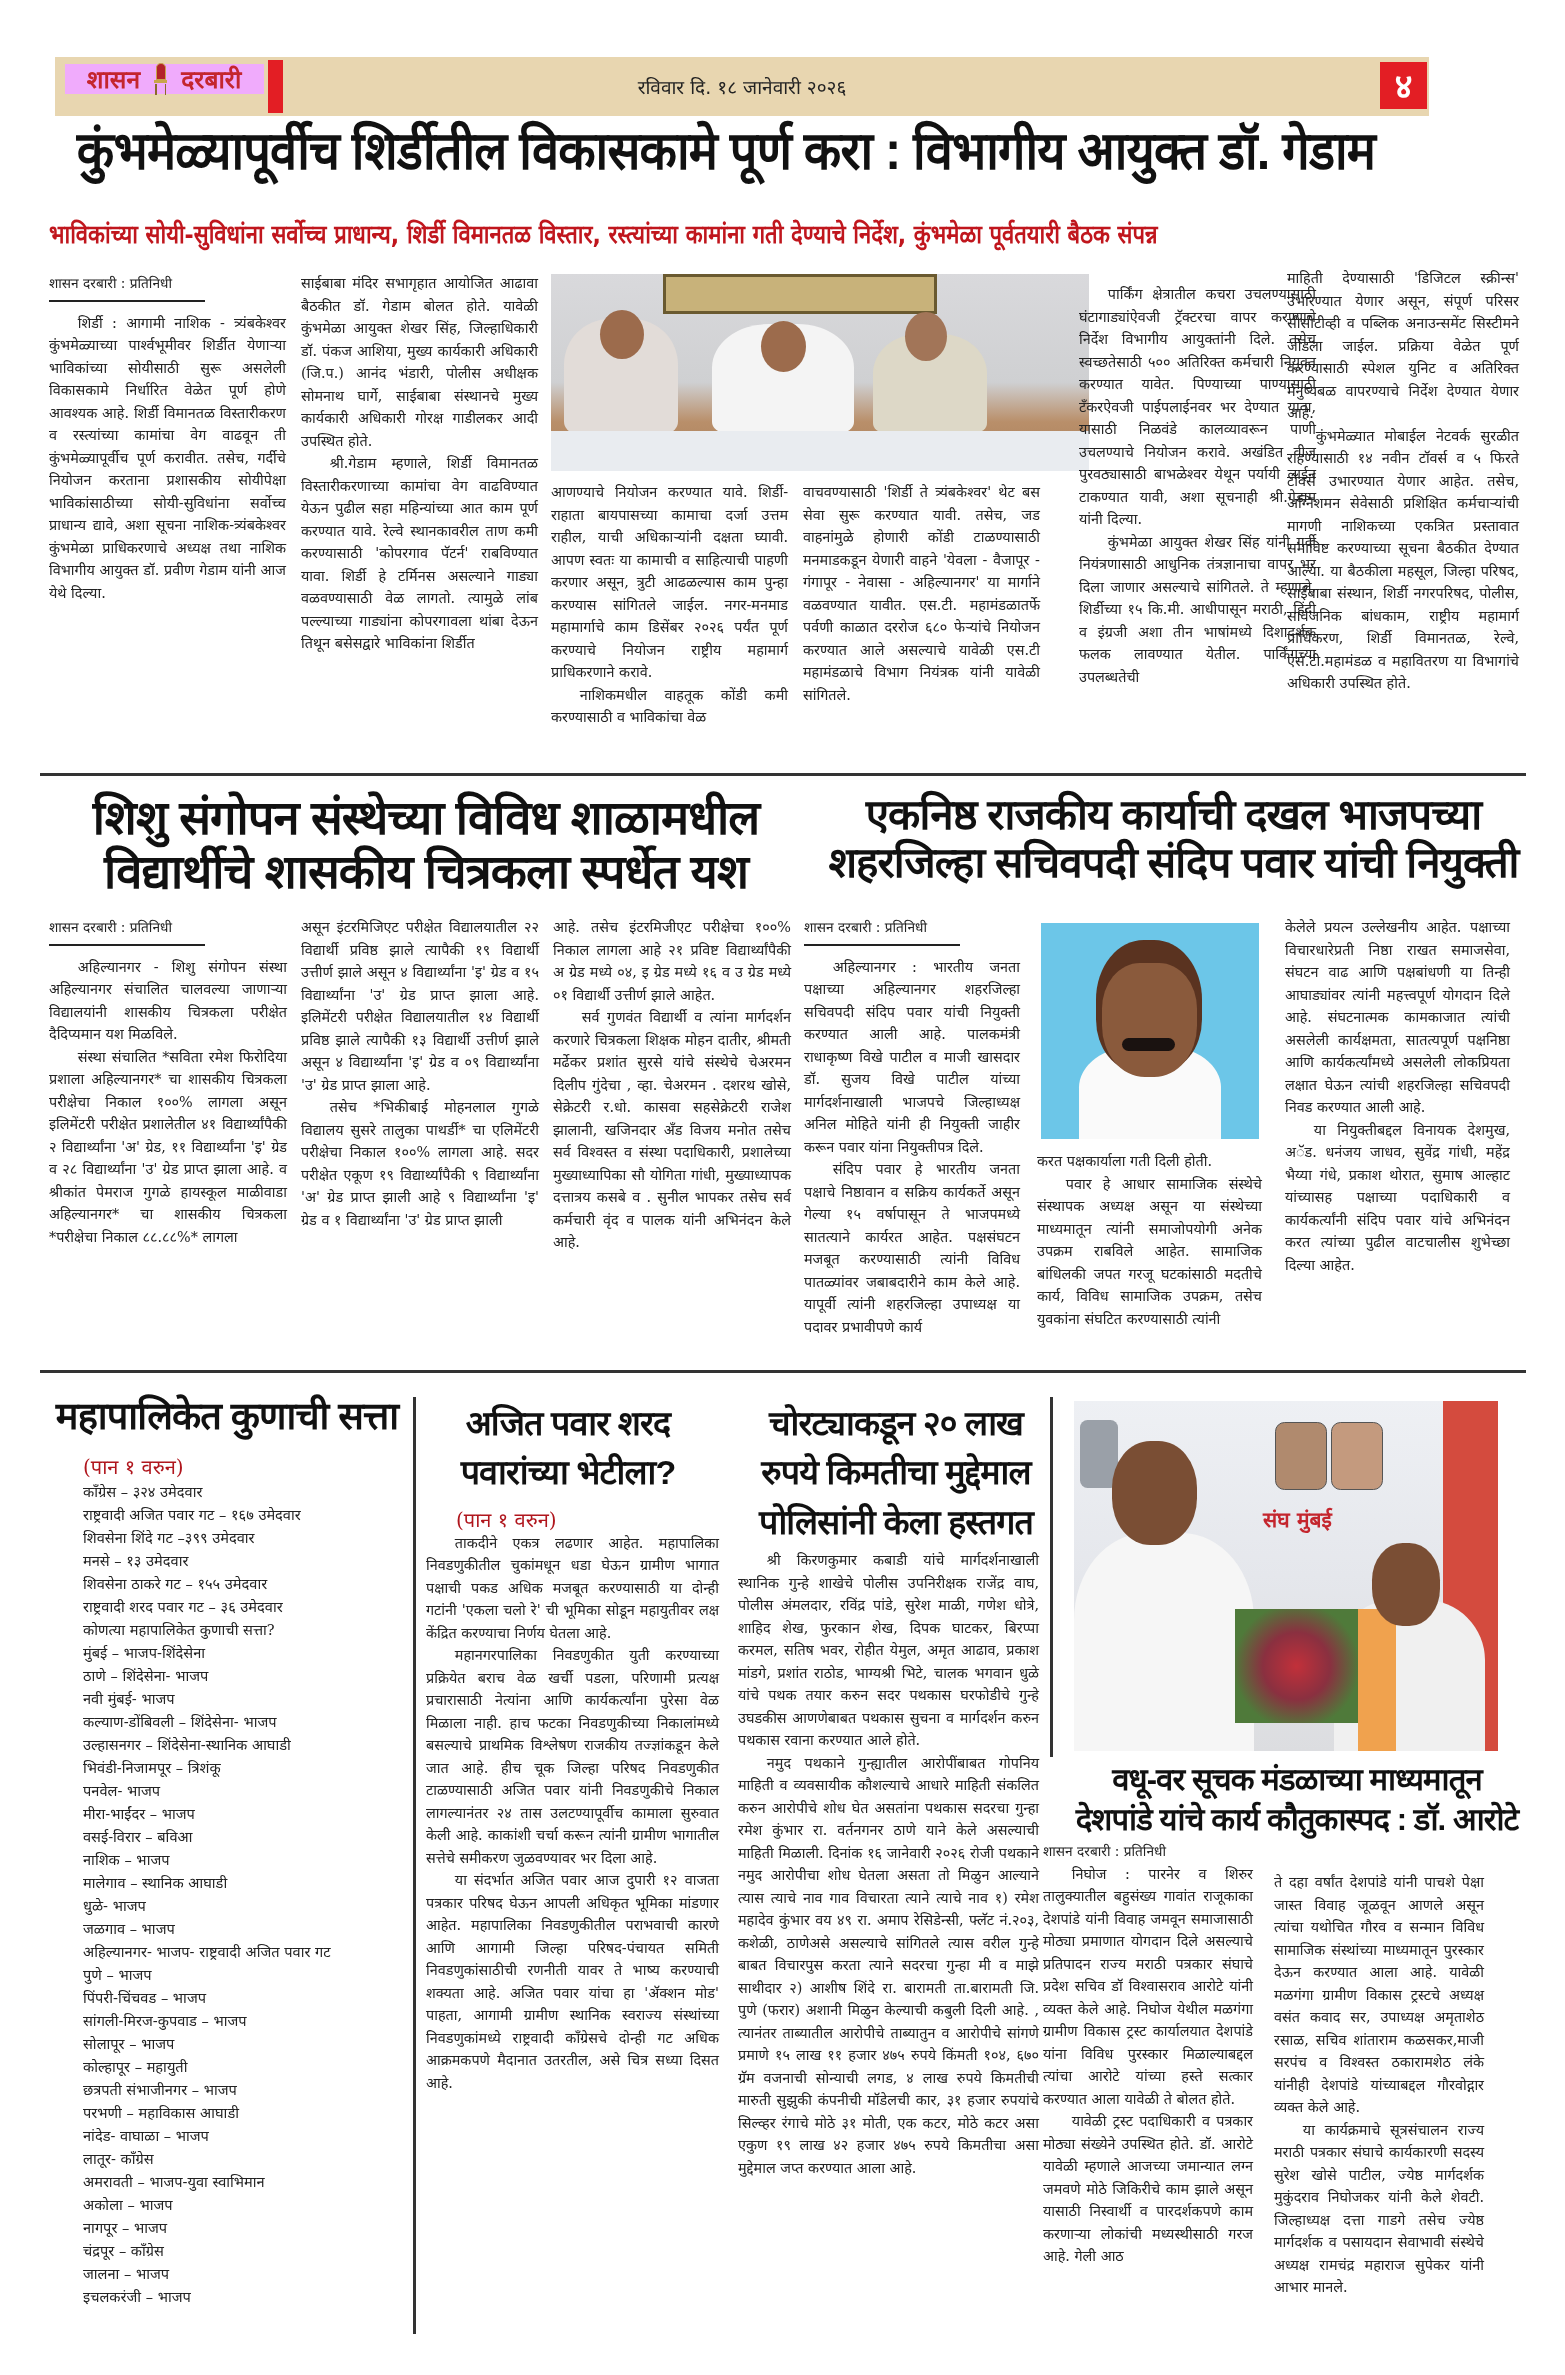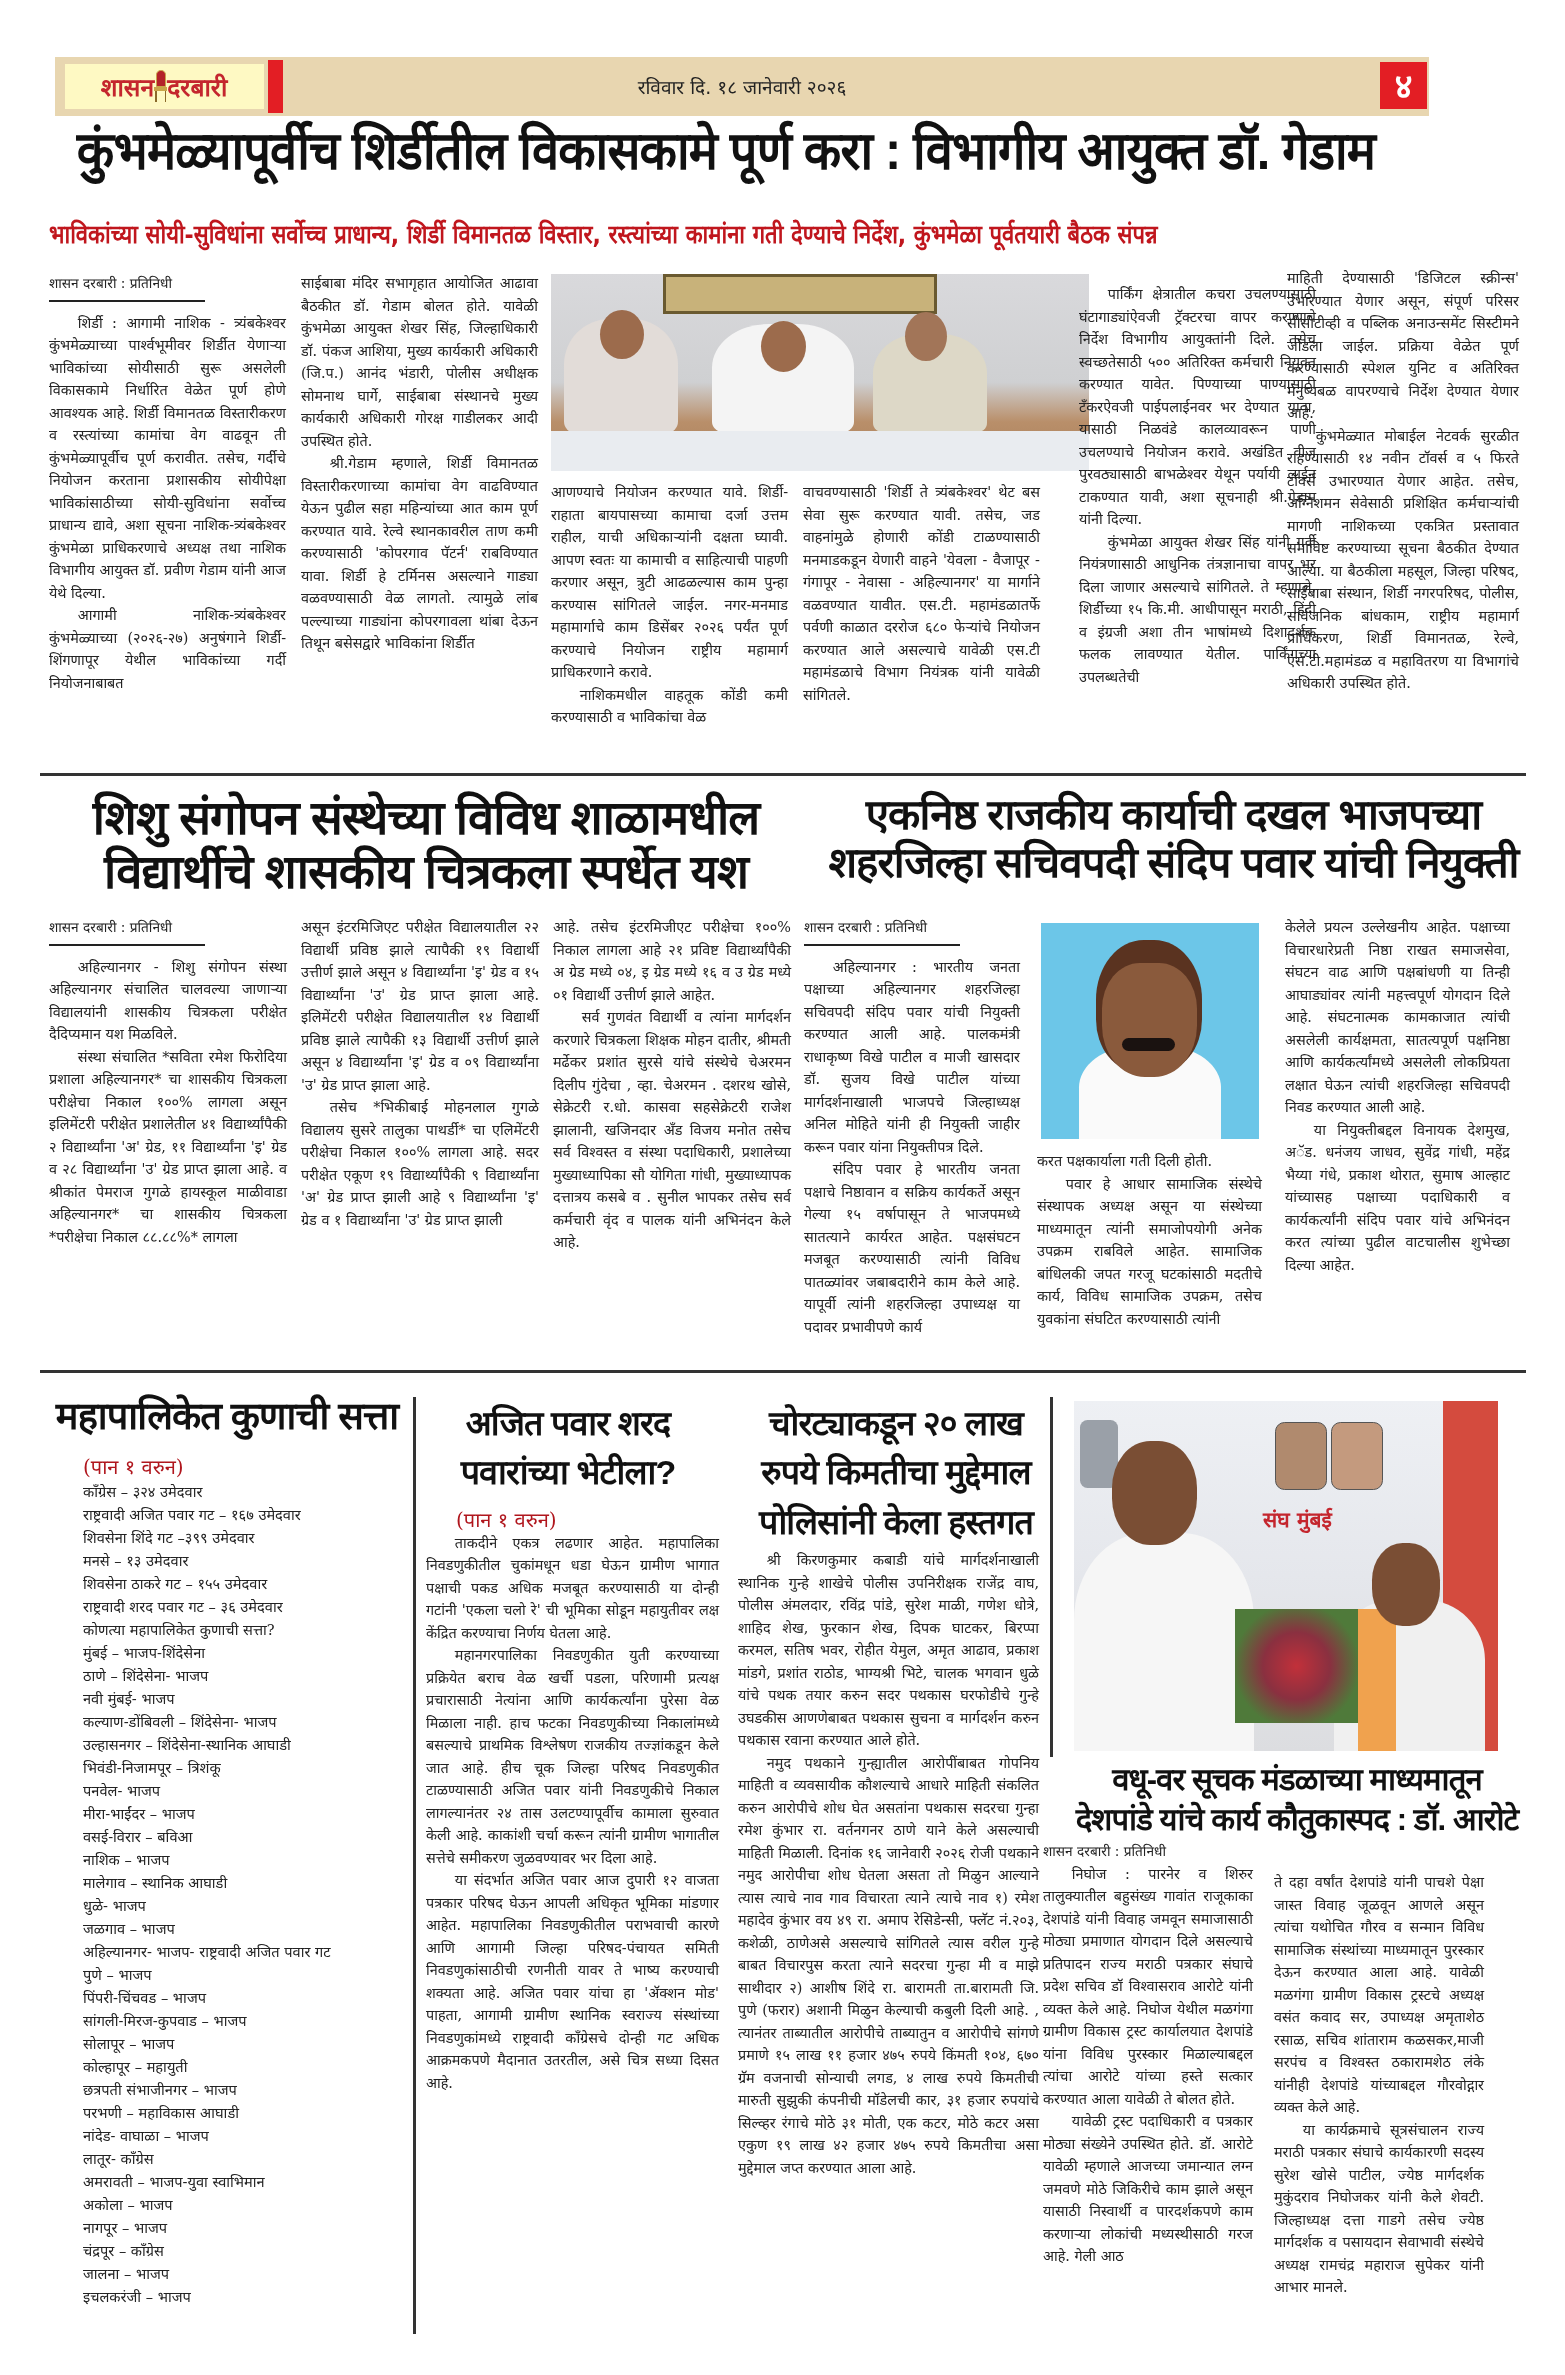--- a/index.html
+++ b/index.html
@@ -1,20 +1,20 @@
 <!DOCTYPE html>
 <html style="font-size:15px"><head>
 <meta charset="utf-8">
 <style>
   * { box-sizing: border-box; margin: 0; padding: 0; }
   html, body { width: 1565px; height: 2375px; background: #ffffff; overflow: hidden; }
   body { font-family: "DejaVu Sans", sans-serif; color: #1a1a1a; position: relative; }
 
   .masthead { position: absolute; left: 55px; top: 57px; width: 1374px; height: 59px; background: #e8d6b0; }
-  .logo-box { position: absolute; left: 9.5px; top: 6.6px; width: 199px; height: 45px; background: #fef9c3; display: flex; align-items: center; justify-content: center; gap: 0; }
+  .logo-box { position: absolute; left: 9.5px; top: 6.6px; width: 199px; height: 30px; background: #f0abfc; display: flex; align-items: center; justify-content: center; gap: 14px; }
   .logo-text { color: #c4262e; font-weight: bold; font-size: 24.6px; font-family: "DejaVu Sans", sans-serif; }
   .logo-chair { width: 13.2px; height: 32px; position: relative; }
   .logo-chair .back { position: absolute; left: 1.9px; top: 0; width: 9.5px; height: 17px; background: #b3222a; border: 1.9px solid #c9a54a; border-radius: 4.7px 4.7px 0 0; }
   .logo-chair .seat { position: absolute; left: 0; top: 17px; width: 13.2px; height: 3.8px; background: #c9a54a; }
   .logo-chair .leg1 { position: absolute; left: 0.9px; top: 21px; width: 1.9px; height: 11.4px; background: #8a6a2a; }
   .logo-chair .leg2 { position: absolute; left: 10.4px; top: 21px; width: 1.9px; height: 11.4px; background: #8a6a2a; }
   .red-bar { position: absolute; left: 213px; top: 2.8px; width: 15px; height: 53px; background: #e31e24; }
   .date-line { position: absolute; left: 0; right: 0; top: 17px; text-align: center; font-size: 19px; color: #222; }
   .page-num { position: absolute; right: 1.9px; top: 4.7px; width: 47px; height: 47px; background: #e31e24; color: #fff; font-size: 34px; font-weight: bold; display: flex; align-items: center; justify-content: center; }
 
@@ -64,21 +64,20 @@
   <div class="date-line">रविवार दि. १८ जानेवारी २०२६</div>
   <div class="page-num">४</div>
 </div>
 
 <div class="headline h-main">कुंभमेळ्यापूर्वीच शिर्डीतील विकासकामे पूर्ण करा : विभागीय आयुक्त डॉ. गेडाम</div>
 <div class="sub-head">भाविकांच्या सोयी-सुविधांना सर्वोच्च प्राधान्य, शिर्डी विमानतळ विस्तार, रस्त्यांच्या कामांना गती देण्याचे निर्देश, कुंभमेळा पूर्वतयारी बैठक संपन्न</div>
 
 <div class="col" style="left:49px; top:272px; width:237px;">
   <div class="byline">शासन दरबारी : प्रतिनिधी</div>
   <p>शिर्डी : आगामी नाशिक - त्र्यंबकेश्वर कुंभमेळ्याच्या पार्श्वभूमीवर शिर्डीत येणाऱ्या भाविकांच्या सोयीसाठी सुरू असलेली विकासकामे निर्धारित वेळेत पूर्ण होणे आवश्यक आहे. शिर्डी विमानतळ विस्तारीकरण व रस्त्यांच्या कामांचा वेग वाढवून ती कुंभमेळ्यापूर्वीच पूर्ण करावीत. तसेच, गर्दीचे नियोजन करताना प्रशासकीय सोयीपेक्षा भाविकांसाठीच्या सोयी-सुविधांना सर्वोच्च प्राधान्य द्यावे, अशा सूचना नाशिक-त्र्यंबकेश्वर कुंभमेळा प्राधिकरणाचे अध्यक्ष तथा नाशिक विभागीय आयुक्त डॉ. प्रवीण गेडाम यांनी आज येथे दिल्या.</p>
-  <p>आगामी नाशिक-त्र्यंबकेश्वर कुंभमेळ्याच्या (२०२६-२७) अनुषंगाने शिर्डी-शिंगणापूर येथील भाविकांच्या गर्दी नियोजनाबाबत</p>
 </div>
 <div class="col" style="left:301px; top:272px; width:237px;">
   <p class="noind">साईबाबा मंदिर सभागृहात आयोजित आढावा बैठकीत डॉ. गेडाम बोलत होते. यावेळी कुंभमेळा आयुक्त शेखर सिंह, जिल्हाधिकारी डॉ. पंकज आशिया, मुख्य कार्यकारी अधिकारी (जि.प.) आनंद भंडारी, पोलीस अधीक्षक सोमनाथ घार्गे, साईबाबा संस्थानचे मुख्य कार्यकारी अधिकारी गोरक्ष गाडीलकर आदी उपस्थित होते.</p>
   <p>श्री.गेडाम म्हणाले, शिर्डी विमानतळ विस्तारीकरणाच्या कामांचा वेग वाढविण्यात येऊन पुढील सहा महिन्यांच्या आत काम पूर्ण करण्यात यावे. रेल्वे स्थानकावरील ताण कमी करण्यासाठी 'कोपरगाव पॅटर्न' राबविण्यात यावा. शिर्डी हे टर्मिनस असल्याने गाड्या वळवण्यासाठी वेळ लागतो. त्यामुळे लांब पल्ल्याच्या गाड्यांना कोपरगावला थांबा देऊन तिथून बसेसद्वारे भाविकांना शिर्डीत</p>
 </div>
 
 <div class="photo photo-meeting">
   <div class="frame"></div>
   <div class="person" style="left:13.2px; width:114px; height:114px; background:#e2dcd8;"></div>
   <div class="head" style="left:49px; top:36px; width:44px; height:49px;"></div>

